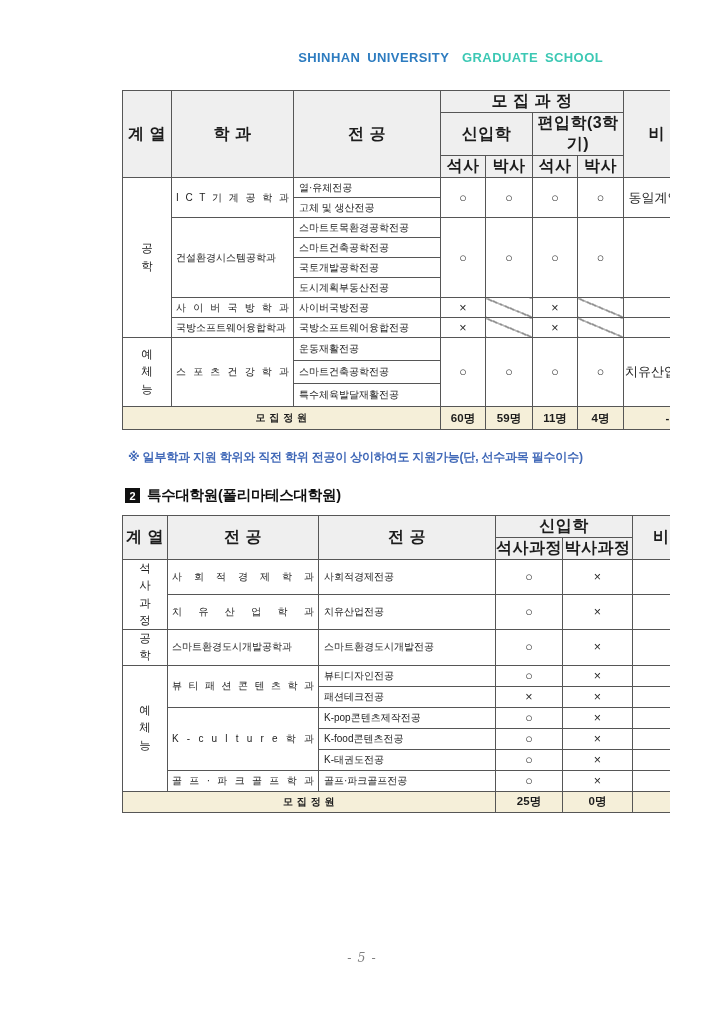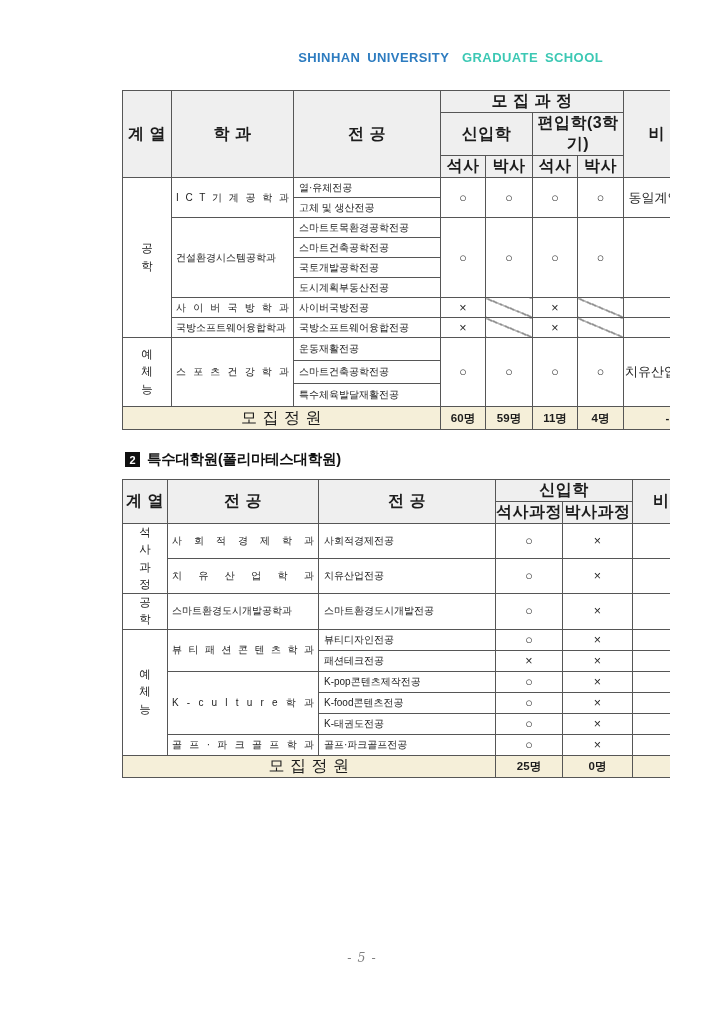--- a/index.html
+++ b/index.html
@@ -35,21 +35,21 @@
   td.cat span { display:inline-block; width:1.1em; word-break:break-all;
                 line-height:1.5; vertical-align:middle; }
   td.dept { text-align:justify; text-align-last:justify; padding:0 4px;
             font-size:10px; }
   td.maj  { text-align:left; padding:0 5px; font-size:10px; white-space:nowrap; }
   td.mk   { font-size:12.5px; color:#2a2a2a; }
   td.dg   { background-image:linear-gradient(to right top,
               transparent calc(50% - 0.6px), #6a6a6a calc(50% - 0.6px),
               #6a6a6a calc(50% + 0.6px), transparent calc(50% + 0.6px)); }
   td.note { font-size:13px; white-space:nowrap; padding:0 1px; }
-  td.tt   { background:var(--total-bg,#f5efd9); font-weight:normal; font-size:16px;
+  td.tt   { background:var(--total-bg,#f5efd9); font-weight:bold; font-size:10px;
             letter-spacing:0.5px; }
   td.tv   { background:var(--total-bg,#f5efd9); font-weight:bold; font-size:11.5px; }
 
   .t1 thead tr { height:22px; }
   .t1 tbody tr { height:20px; }
   .t1 tbody tr:nth-child(n+9) { height:23px; }
   .t2 thead tr:first-child { height:20px; }
   .t2 thead tr:nth-child(2) { height:18px; }
   .t2 tbody tr { height:21px; }
   .t2 tbody tr:nth-child(-n+3) { height:31px; }
@@ -186,20 +186,21 @@
             <td colspan="3" class="tt"><span>모 집 정 원</span></td>
             <td class="tv"><span>60명</span></td>
             <td class="tv"><span>59명</span></td>
             <td class="tv"><span>11명</span></td>
             <td class="tv"><span>4명</span></td>
             <td class="tv"><span>-</span></td>
           </tr>
         </tbody>
       </table>
 
+    <div class="note-line">※ 일부학과 지원 학위와 직전 학위 전공이 상이하여도 지원가능(단, 선수과목 필수이수)</div>
 
     <div class="sec-head">
       <span class="sec-num">2</span>
       <span class="sec-title">특수대학원(폴리마테스대학원)</span>
     </div>
 
     <table class="doc-table t2">
       <colgroup>
         <col style="width:45px">
           <col style="width:151px">

